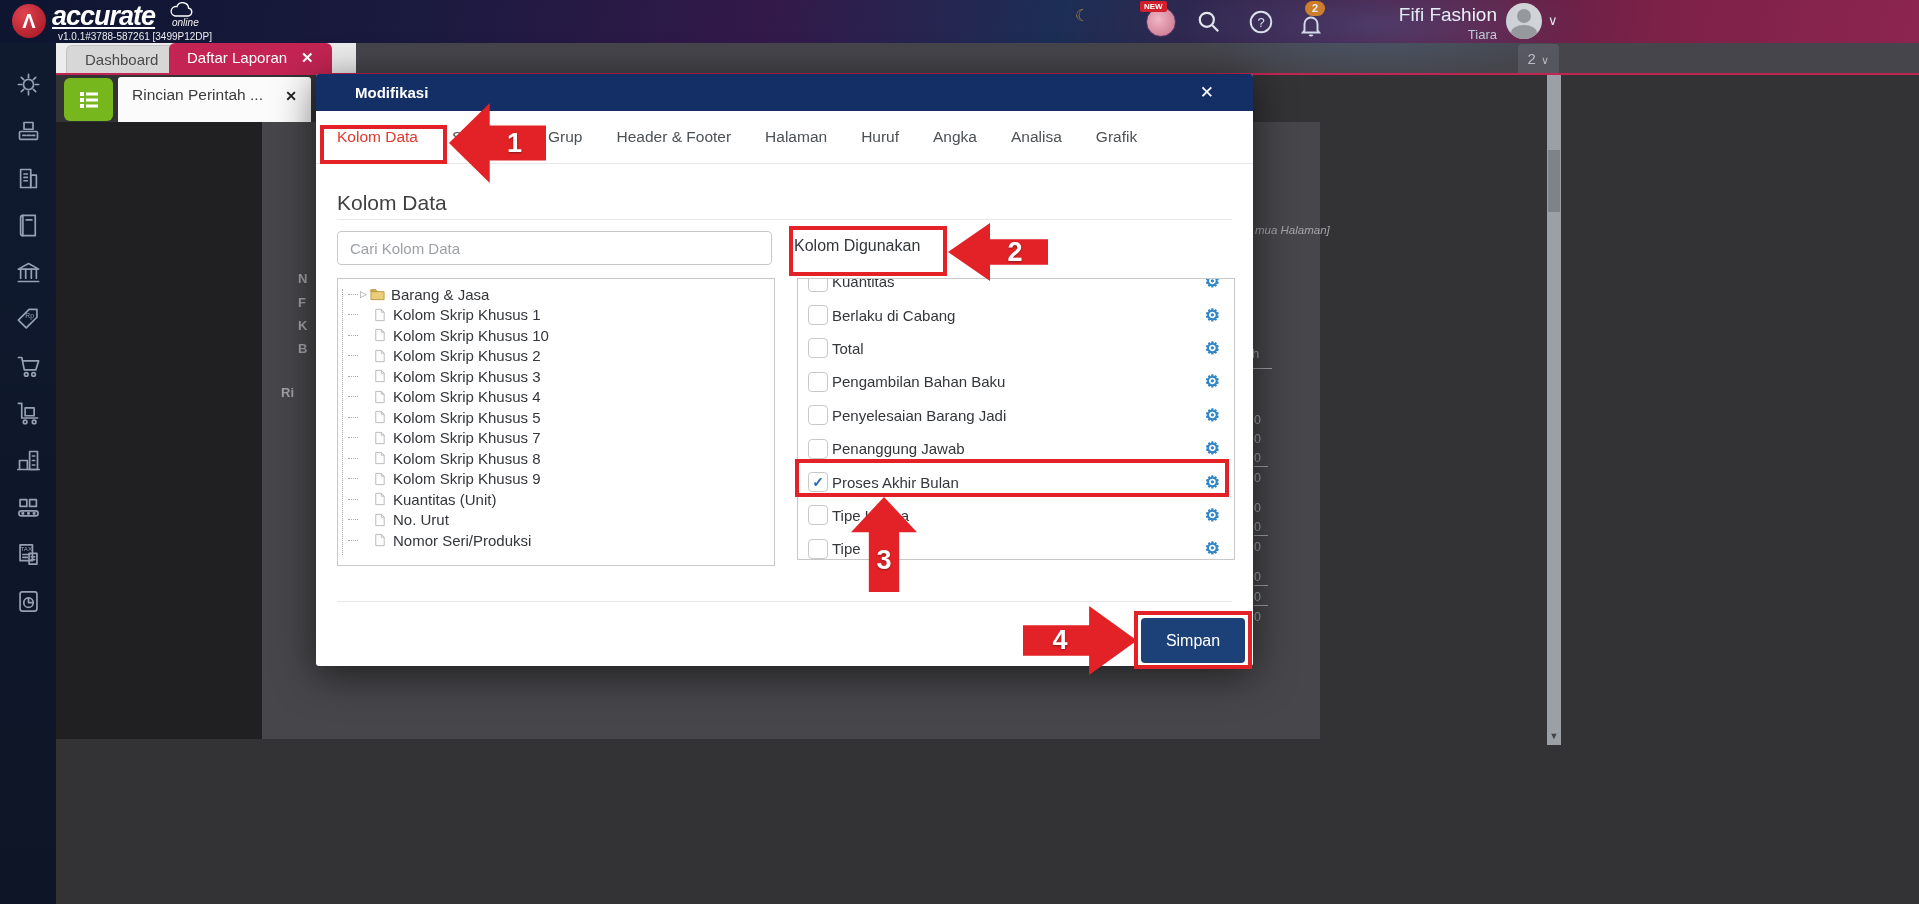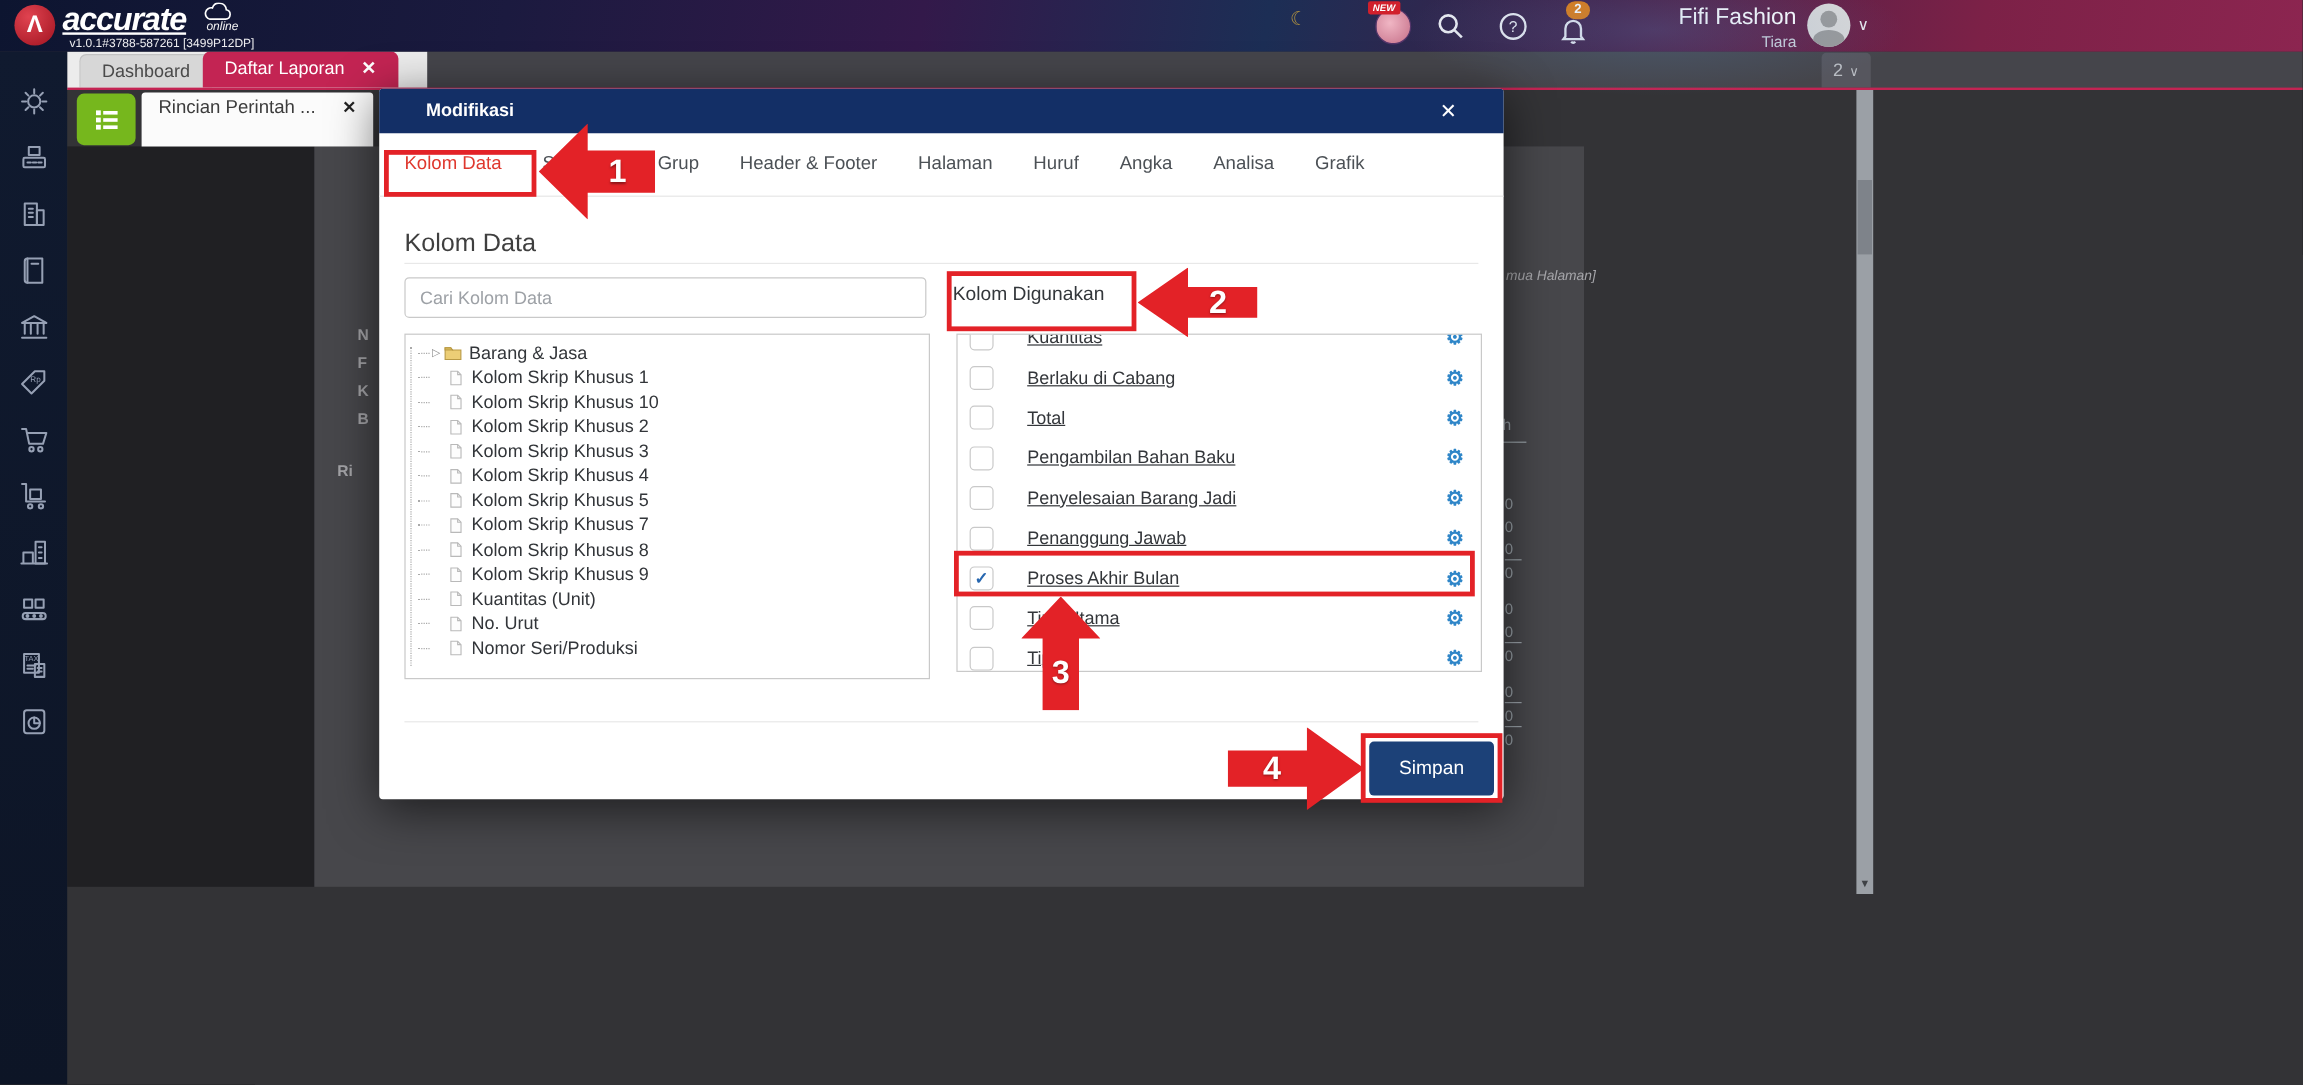--- a/index.html
+++ b/index.html
@@ -21,21 +21,21 @@
   .version { position:absolute; left:58px; top:31px; color:rgba(255,255,255,.92); font-size:10px; white-space:nowrap; }
   .banner { position:absolute; left:385px; top:3px; width:260px; text-align:center; }
   .banner-title { font-family:"DejaVu Serif", serif; font-style:italic; font-weight:bold; font-size:21px;
     color:#d8a327; text-shadow:0 1px 2px #000; white-space:nowrap; }
   .banner-sub { font-size:7px; letter-spacing:2px; color:#d9b257; font-weight:bold; margin-top:1px; white-space:nowrap; }
   .crescent { position:absolute; left:1075px; top:6px; color:#caa43c; font-size:16px; opacity:.8; }
   .hdr-ico { position:absolute; top:9px; width:26px; height:26px; color:#e8eaf0; }
   .mascot { position:absolute; left:1146px; top:7px; width:30px; height:30px; border-radius:50%;
     background:radial-gradient(circle at 40% 40%, #f0b6c4, #c56f88); border:1px solid #55356a; }
   .new-badge { position:absolute; left:1140px; top:1px; background:#d1202c; color:#fff; font-size:8px; font-weight:bold;
-    padding:1px 4px; border-radius:2px; z-index:2;font-style:italic; }
+    padding:1px 4px; border-radius:2px; z-index:2; }
   .notif-badge { position:absolute; left:1305px; top:1px; min-width:20px; height:15px; background:#e07c12; color:#fff;
     font-size:11px; font-weight:bold; border-radius:8px; text-align:center; line-height:15px; padding:0 4px; }
   .who { position:absolute; right:422px; top:4px; text-align:right; color:#fff; }
   .who-company { font-size:19px; }
   .who-user { font-size:13px; color:#ccd1da; margin-top:1px; }
   .avatar { position:absolute; left:1506px; top:3px; width:36px; height:36px; border-radius:50%; background:#d8d8d8; overflow:hidden; }
   .avatar::before { content:""; position:absolute; left:11px; top:6px; width:14px; height:14px; border-radius:50%; background:#9a9a9a; }
   .avatar::after { content:""; position:absolute; left:5px; top:22px; width:26px; height:16px; border-radius:50% 50% 0 0; background:#9a9a9a; }
   .hdr-chevron { position:absolute; left:1548px; top:13px; color:#e8eaf0; font-size:13px; }
 
@@ -71,21 +71,21 @@
 
   
   .vscroll { position:absolute; left:1547px; top:75px; width:14px; height:670px; background:#9ba0a6; }
   .vscroll .thumb { position:absolute; left:1px; top:75px; width:12px; height:62px; background:#7e838a; }
   .vscroll .btn { position:absolute; left:0; bottom:0; width:14px; height:18px; color:#3f4246; font-size:9px; text-align:center; line-height:18px; }
 
   
   .green-btn { position:absolute; left:64px; top:78px; width:49px; height:43px; background:#76b71d; border-radius:6px; z-index:21;
     display:flex; align-items:center; justify-content:center; color:#fff; }
   .rincian-tab { position:absolute; left:118px; top:77px; width:193px; height:45px; background:#fbfbfb; border-radius:3px 3px 0 0; z-index:21;
-    display:flex; align-items:flex-start; padding:4px 14px; font-size:15.5px; color:#3c3c3c; }
+    display:flex; align-items:flex-end; padding:18px 14px; font-size:15.5px; color:#3c3c3c; }
   .rincian-tab .x { margin-left:auto; color:#222; font-weight:bold; font-size:14px; }
 
   
   .modal { position:absolute; left:316px; top:74px; width:937px; height:592px; background:#fff; border-radius:3px;
     box-shadow:0 8px 40px rgba(0,0,0,.6); z-index:40; }
   .modal-header { height:37px; background:#132f66; border-radius:3px 3px 0 0; display:flex; align-items:center; padding:0 39px;gap:24px; }
   .modal-title { color:#fff; font-size:15px; font-weight:600; }
   .modal-close { margin-left:auto; color:#fff; font-size:17px; cursor:pointer; }
   .modal-tabs { height:53px; display:flex; align-items:center; padding-left:21px; gap:34px; border-bottom:1px solid #e7e7e7; }
   .mtab { font-size:15.5px; color:#4c5156; white-space:nowrap; }
@@ -103,21 +103,21 @@
   .tree-stub { width:10px; border-top:1px dotted #a9a9a9; margin-right:2px; flex:0 0 auto; }
   .tree-caret { font-size:9px; color:#8a8a8a; margin-right:3px; }
   .tree-ico { width:15px; height:14px; margin-right:6px; flex:0 0 auto; }
   .tree-guide { position:absolute; left:26px; top:215px; height:266px; border-left:1px dotted #a9a9a9; }
 
   .used-panel { position:absolute; left:481px; top:204px; width:438px; height:282px; border:1px solid #c9c9c9; overflow:hidden; }
   .used-row { height:33.4px; display:flex; align-items:center; padding:0 14px 0 10px; }
   .used-row:first-child { margin-top:-14px; }
   .cb { width:20px; height:20px; border:1px solid #c9c9c9; border-radius:4px; background:#fff; flex:0 0 auto;
     display:flex; align-items:center; justify-content:center; font-size:14px; font-weight:bold; color:#2767b0; }
-  .used-lbl { margin-left:28px; font-size:15px; color:#33363a; white-space:nowrap;text-decoration:underline; }
+  .used-lbl { margin-left:4px; font-size:15px; color:#33363a; white-space:nowrap; }
   .gear { margin-left:auto; color:#2f86c8; font-size:17px; font-weight:bold; }
 
   .hr2 { position:absolute; left:21px; top:527px; width:895px; border-top:1px solid #e8e8e8; }
   .simpan-btn { position:absolute; left:825px; top:544px; width:104px; height:45px; background:#1c4178; color:#fff;
     font-size:16px; border:none; border-radius:4px; font-family:"Liberation Sans",sans-serif; }
 
   
   .ann { position:absolute; z-index:60; }
   .redbox { border:4px solid #e32227; background:transparent; }
   .arrow { background:#e32227; display:flex; align-items:center; justify-content:center;

